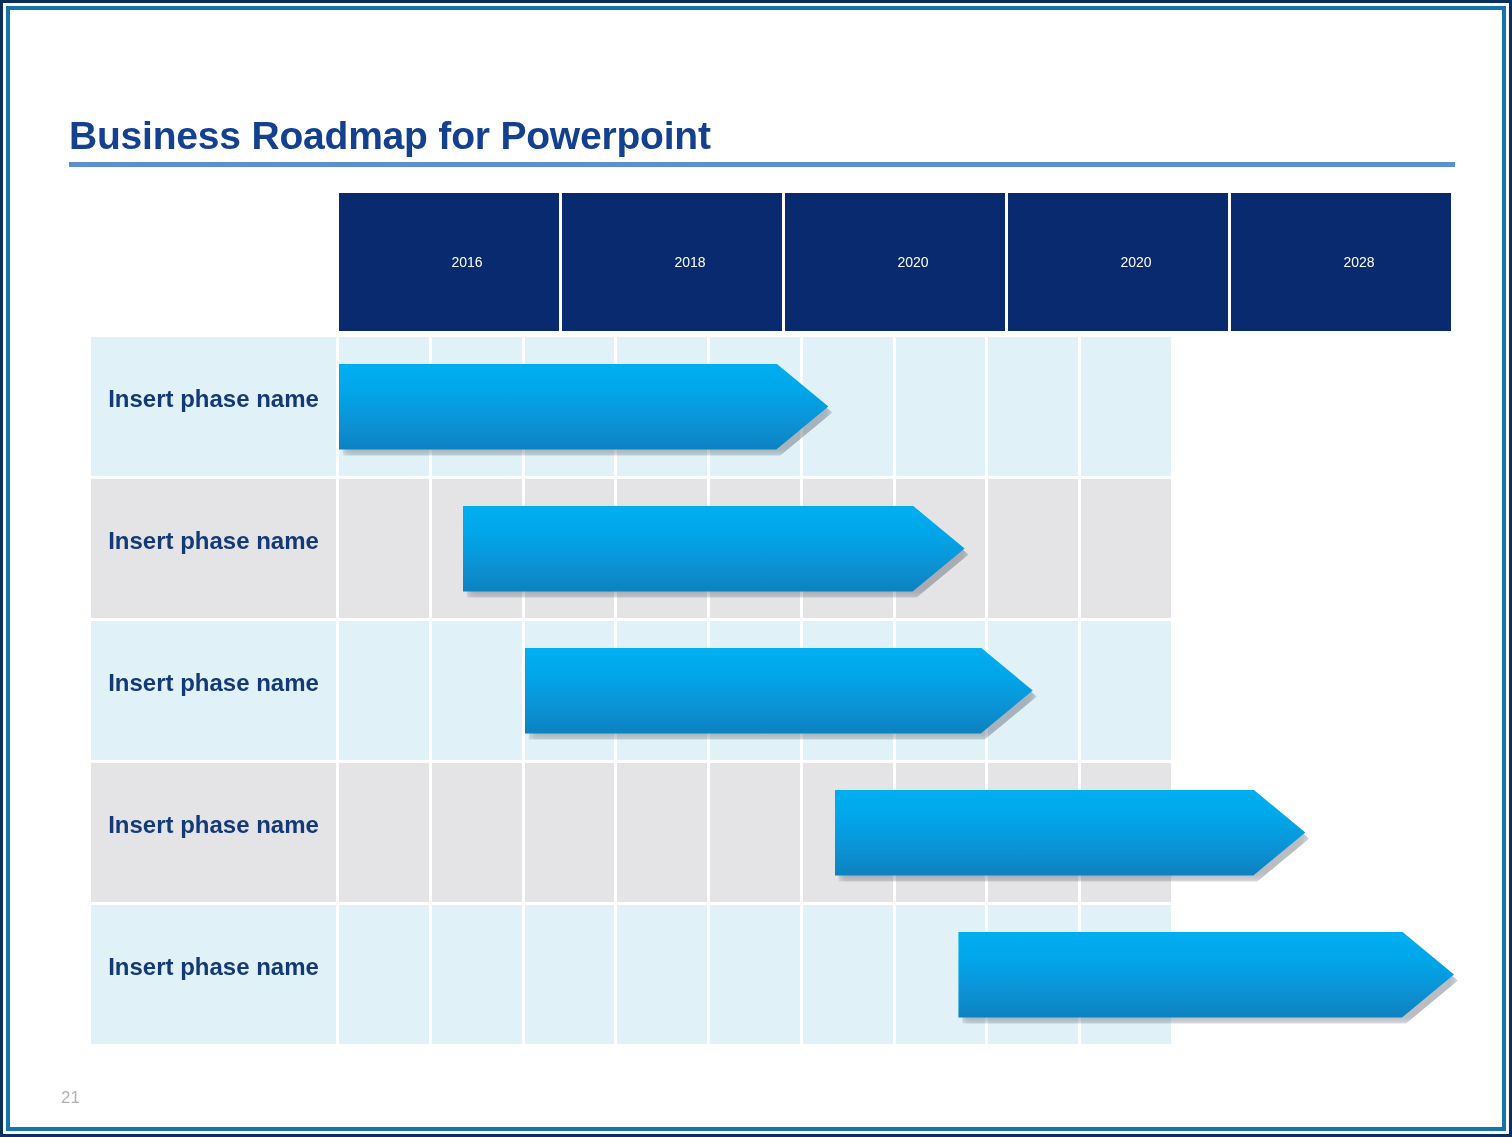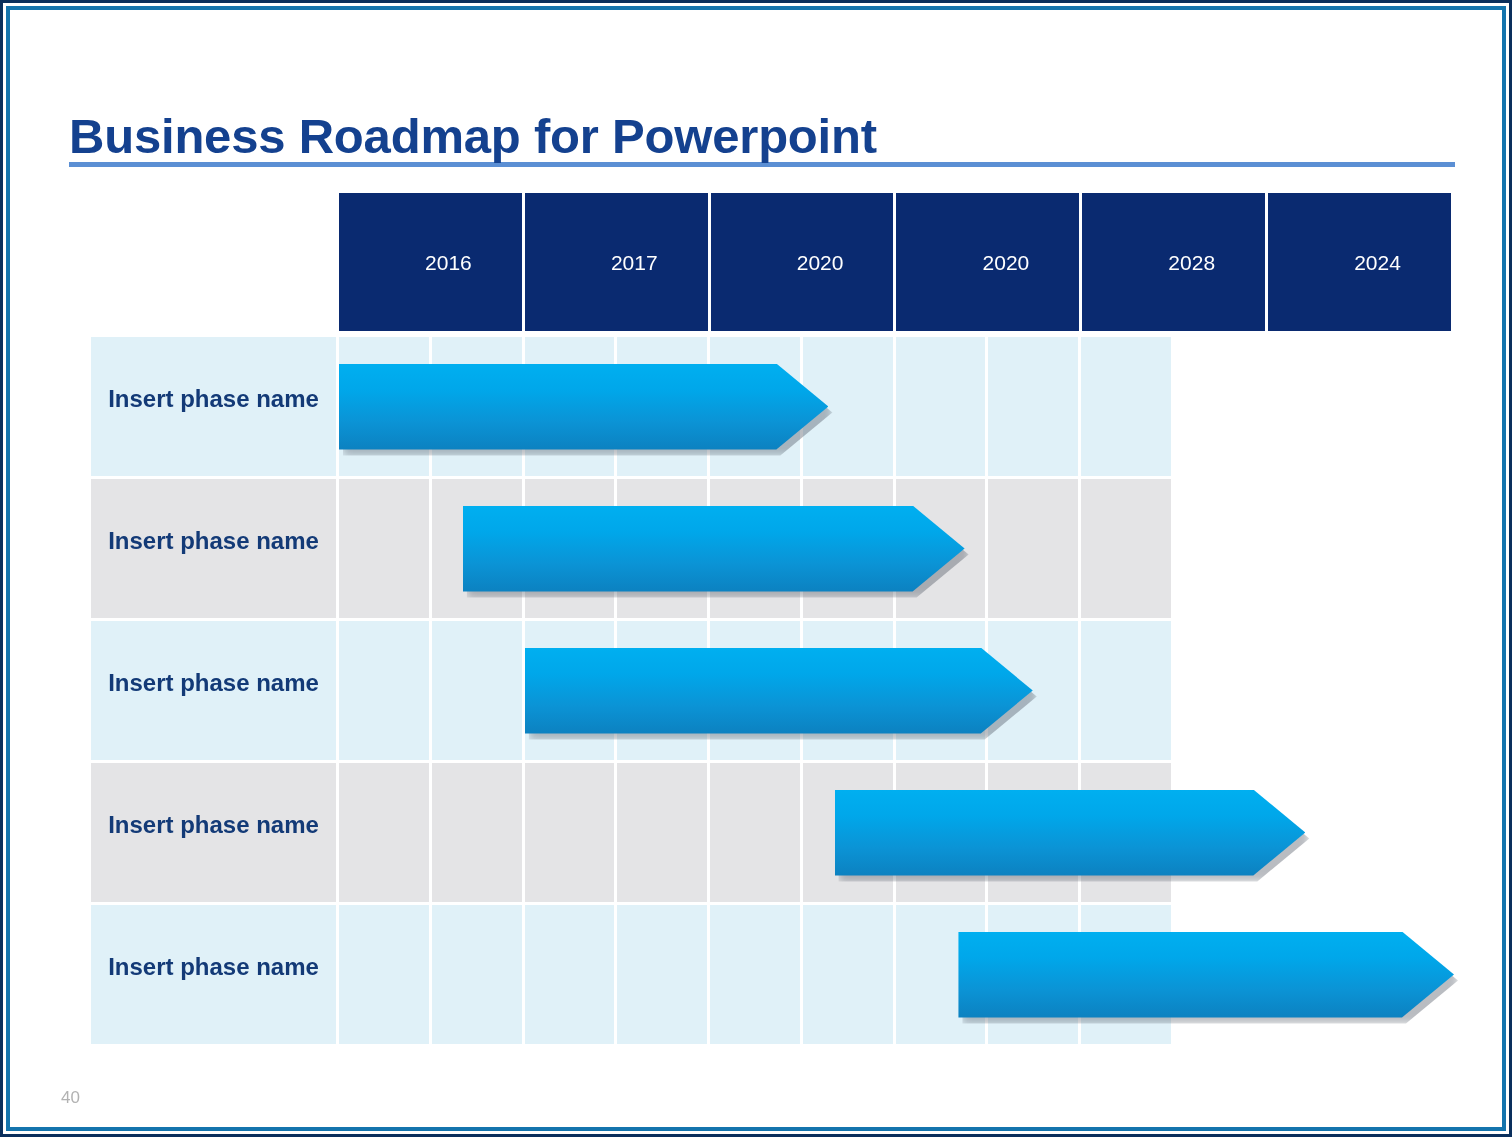--- a/index.html
+++ b/index.html
@@ -34,21 +34,21 @@
   }
 
   
   #title-block {
     position: absolute;
     left: 66px;
     top: 110px;
     width: 1386px;
   }
   #page-title {
-    font-size: 49px;
+    font-size: 39px;
     font-weight: bold;
     color: #14418f;
     letter-spacing: -0.2px;
     line-height: 46px;
     white-space: nowrap;
   }
   #title-rule {
     margin-top: 3px;
     height: 5px;
     width: 1386px;
@@ -70,21 +70,21 @@
     top: 0;
     width: 1112px;
     height: 138px;
     display: flex;
     gap: 3px;
   }
   .year-cell {
     flex: 1 1 0;
     background: #0a2a70;
     color: #ffffff;
-    font-size: 21px;
+    font-size: 14px;
     display: flex;
     align-items: center;
     justify-content: center;
     line-height: 1;
     padding-left: 36px;
   }
 
   
   #grid-body {
     position: absolute;
@@ -173,25 +173,24 @@
 
   <div id="title-block">
     <div id="page-title">Business Roadmap for Powerpoint</div>
     <div id="title-rule"></div>
   </div>
 
   <div id="timeline">
 
     <div id="year-header">
         <div class="year-cell">2016</div>
-        <div class="year-cell">2017</div>
+        <div class="year-cell">2018</div>
         <div class="year-cell">2020</div>
         <div class="year-cell">2020</div>
         <div class="year-cell">2028</div>
-        <div class="year-cell">2024</div>
       </div>
 
     <div id="grid-body">
       <div class="grid-row tint-blue">
           <div class="cell cell-label">
             <div class="phase-name">Insert phase name</div>
           </div>
           <div class="cell cell-year"></div>
           <div class="cell cell-year"></div>
           <div class="cell cell-year"></div>
@@ -277,15 +276,15 @@
           </div>
           <div class="arrow" style="left: 867.444px; width: 495.556px; top: 594.5px;">
             <div class="arrow-shadow"></div>
             <div class="arrow-body"></div>
           </div>
         </div>
     </div>
 
   </div>
 
-  <div id="page-number">40</div>
+  <div id="page-number">21</div>
 
 </div>
 
 </body></html>

